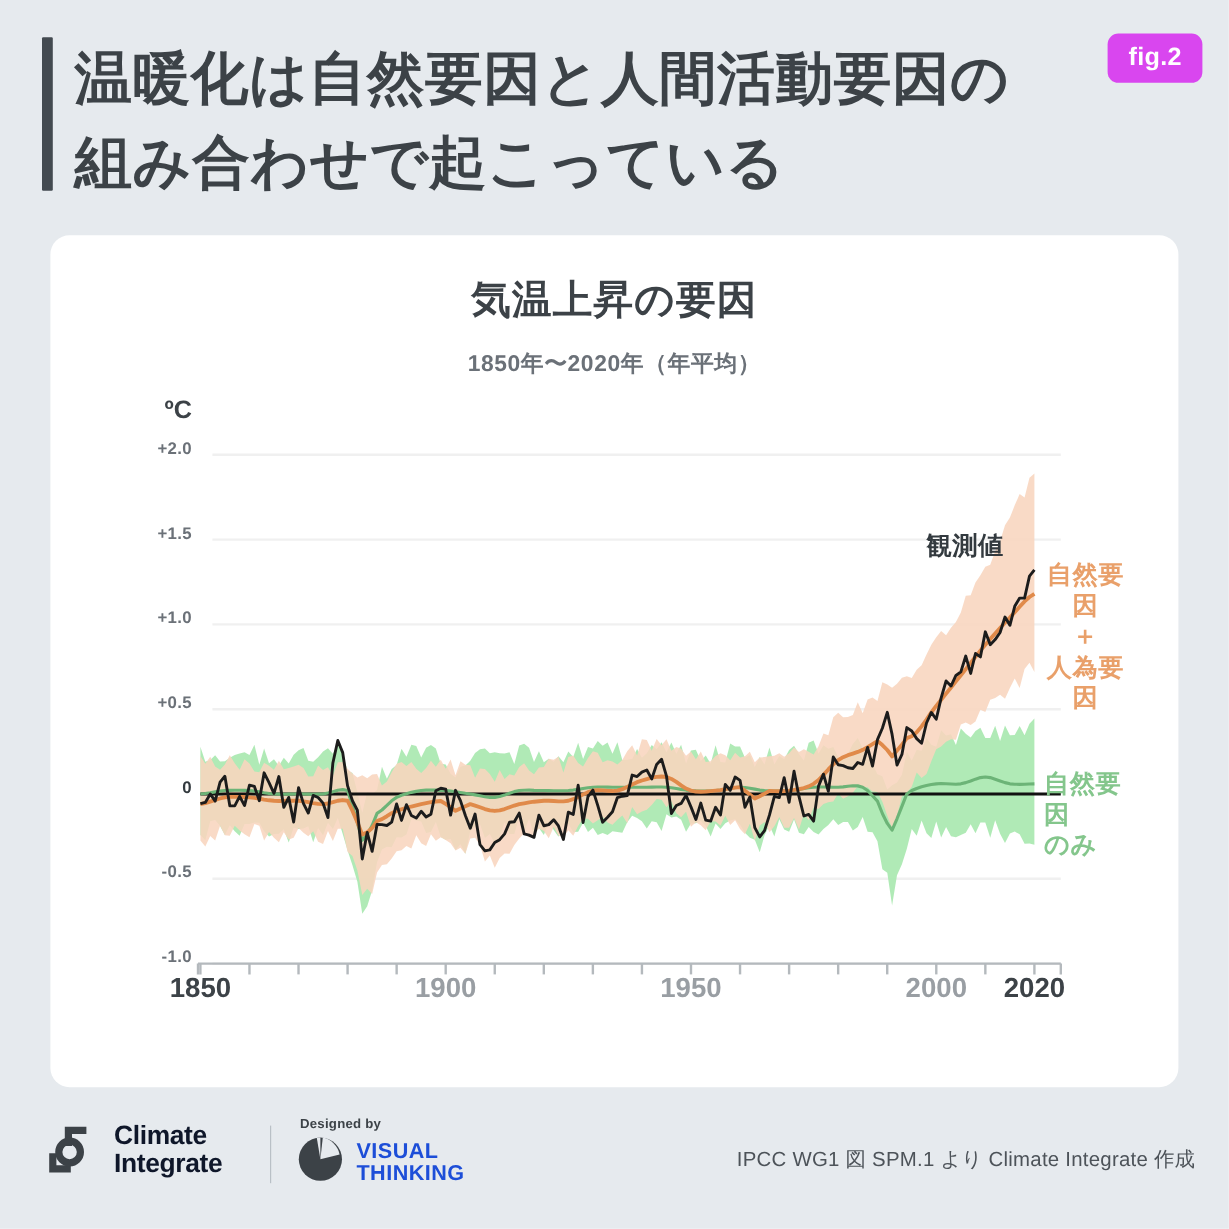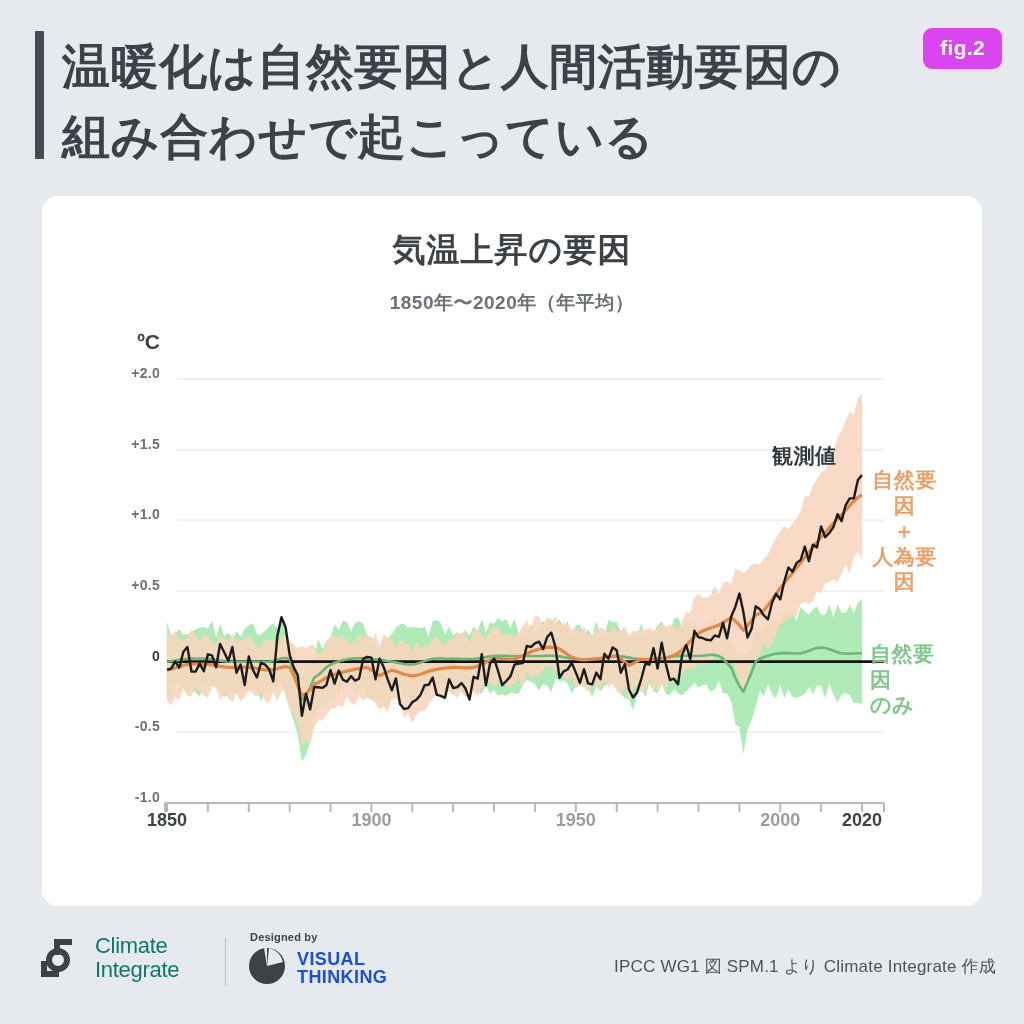--- a/index.html
+++ b/index.html
@@ -105,21 +105,21 @@
     left: 32px; top: 134px;
     width: 86px;
     text-align: right;
     font-size: 21px;
     font-weight: bold;
     color: #3c4247;
   }
   .xtick-label {
     position: absolute;
     top: 614px;
-    font-size: 18px;
+    font-size: 23px;
     font-weight: bold;
     color: #999ea3;
     transform: translateX(-50%);
     white-space: nowrap;
   }
   .xtick-label.bold { color: #3c4247; }
 
   
   .annot {
     position: absolute;
@@ -156,23 +156,23 @@
   }
   #logo-climate {
     position: absolute;
     left: 38px; top: 16px;
     display: flex;
     align-items: center;
     gap: 11px;
   }
   #logo-climate-text {
     font-size: 22px;
-    font-weight: normal;
+    font-weight: bold;
     line-height: 1.08;
-    color: #0f766e;
+    color: #0f172a;
     white-space: pre-line;
     letter-spacing: -0.3px;
   }
   #footer-divider {
     position: absolute;
     left: 225px; top: 20px;
     width: 1px; height: 48px;
     background: #b9c0c6;
   }
   #logo-vt {

